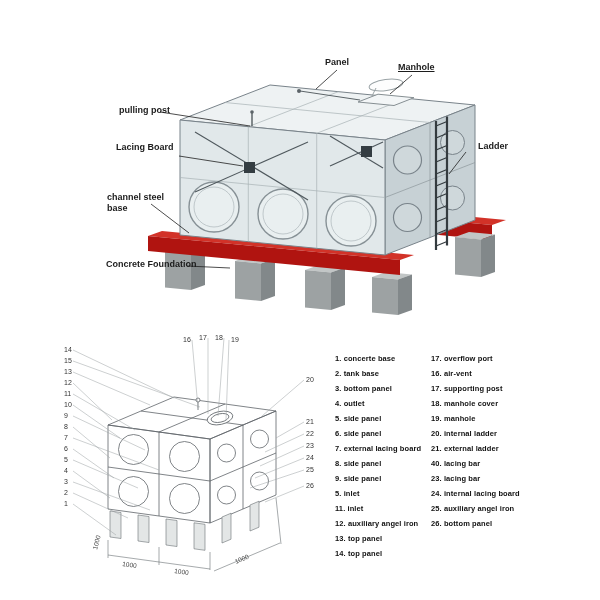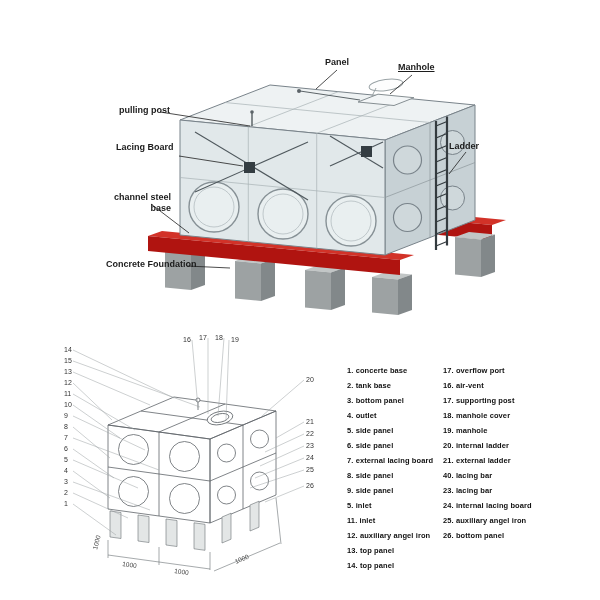--- a/index.html
+++ b/index.html
@@ -14,28 +14,27 @@
   svg { position: absolute; }
   #illustration { left: 0; top: 0; }
   #wireframe { left: 50px; top: 330px; }
 
   .part-label {
     position: absolute;
     font-size: 9px;
     font-weight: bold;
     color: #1c1c1c;
     white-space: nowrap;
-    text-align: right;
   }
   #lbl-channel-steel-base { white-space: normal; width: 64px; line-height: 1.25; }
 
   .legend {
     position: absolute;
     top: 347px;
-    margin: 16px; padding: 0;
+    margin: 4px; padding: 0;
     list-style: none;
     font-size: 7.5px;
     font-weight: bold;
     color: #101010;
     letter-spacing: 0.1px;
   }
   .legend li { height: 15px; line-height: 15px; white-space: nowrap; }
   #legend-col1 { left: 331px; }
   #legend-col2 { left: 427px; }
 
@@ -157,21 +156,21 @@
     <line x1="466" y1="152" x2="449" y2="174"></line>
   </g>
 </svg>
 
 <div class="part-label" style="left:325px;top:57px;">Panel</div>
 <div class="part-label" style="left:398px;top:62px;text-decoration:underline;">Manhole</div>
 <div class="part-label" style="left:119px;top:105px;">pulling post</div>
 <div class="part-label" style="left:116px;top:142px;">Lacing Board</div>
 <div class="part-label" id="lbl-channel-steel-base" style="left:107px;top:192px;">channel steel base</div>
 <div class="part-label" style="left:106px;top:259px;">Concrete Foundation</div>
-<div class="part-label" style="left:449px;top:141px;">Ladder</div>
+<div class="part-label" style="left:478px;top:141px;">Ladder</div>
 
 <svg id="wireframe" width="300" height="250" viewBox="0 0 300 250">
 
   <g stroke="#5f6569" stroke-width="0.8" fill="none">
     <polygon points="58,95 160,109 160,193 58,179"></polygon>
     <polygon points="160,109 226,81 226,165 160,193"></polygon>
     <polygon points="58,95 124,67 226,81 160,109"></polygon>
     <line x1="109" y1="102" x2="109" y2="186"></line>
     <line x1="58" y1="137" x2="160" y2="151"></line>
     <line x1="193" y1="95" x2="193" y2="179"></line>

